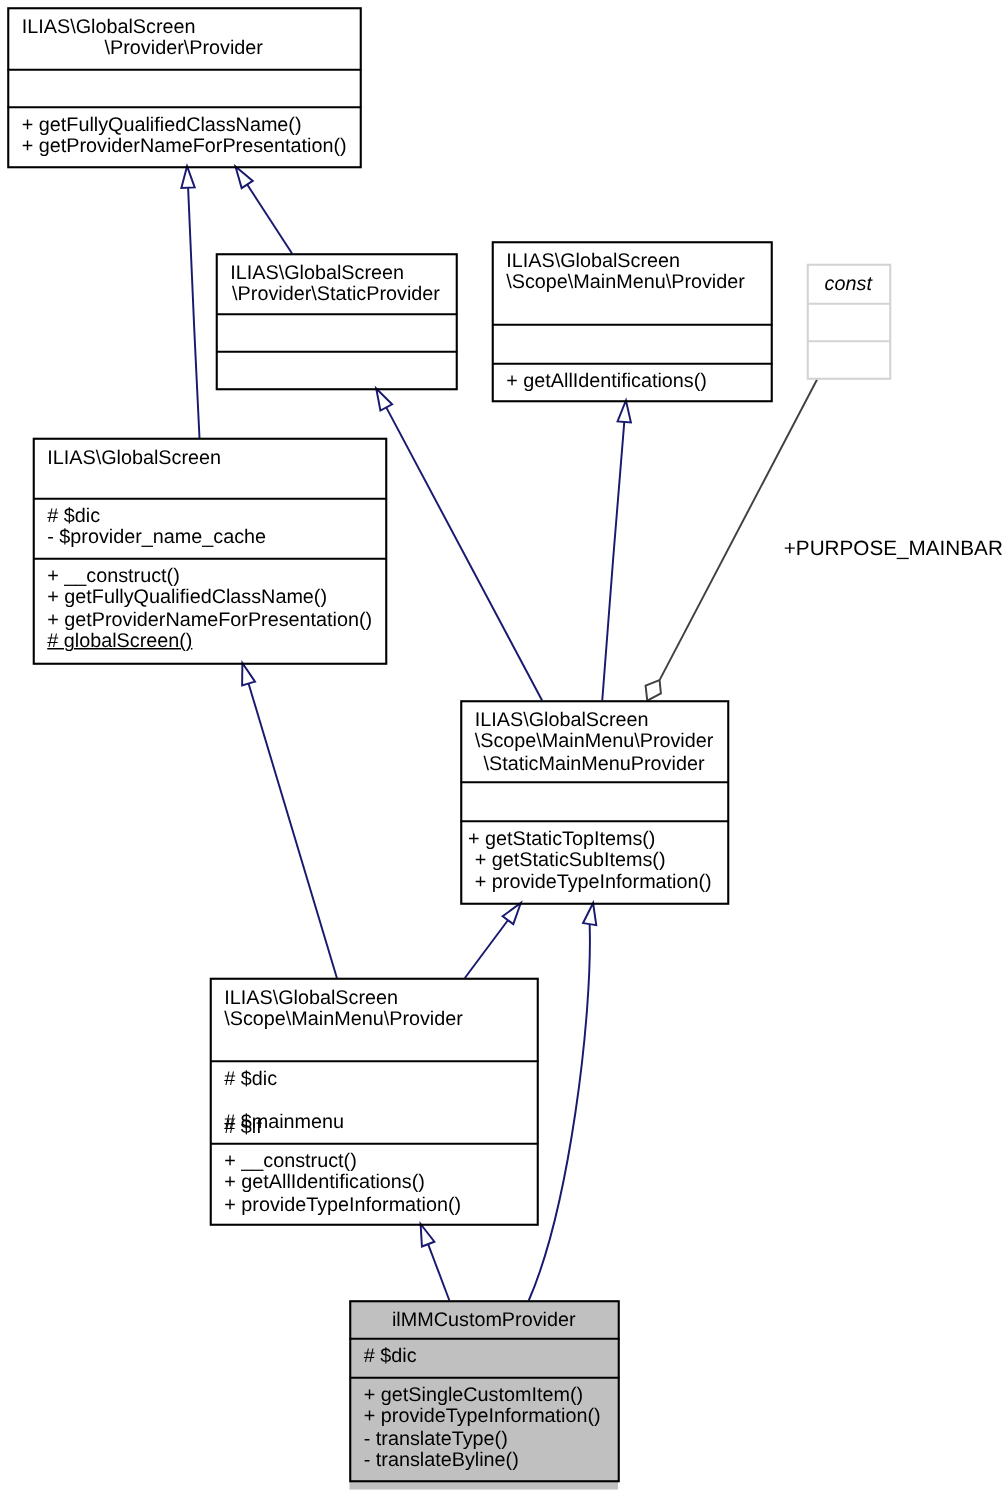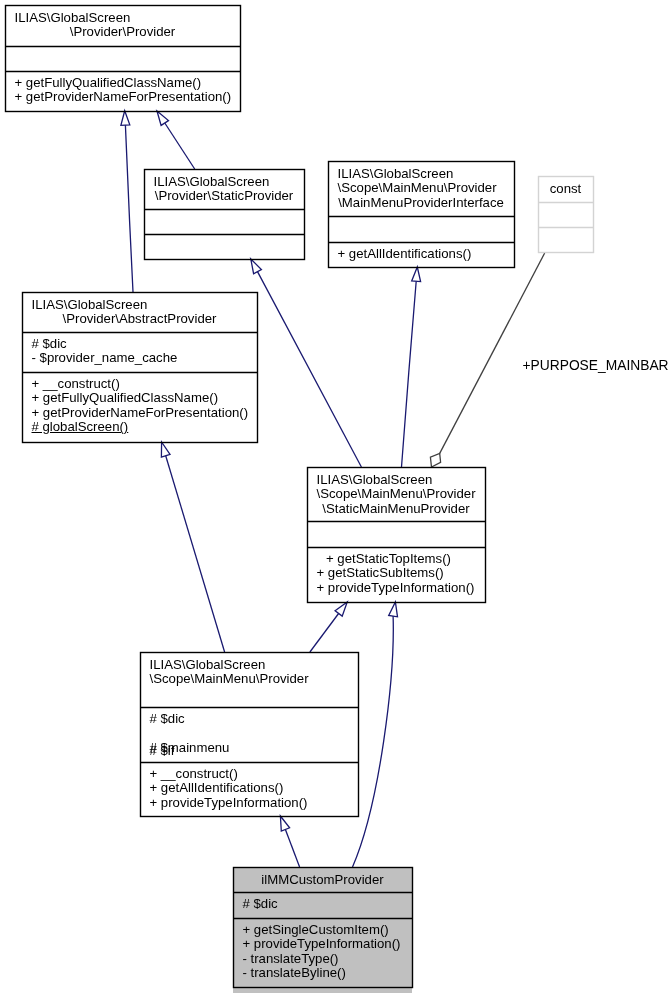--- a/index.html
+++ b/index.html
@@ -44,43 +44,41 @@
     <div class="cmp" style="height:25px;">
     </div>
     <div class="cmp" style="height:25px;">
     </div>
   </div>
 
   <div class="node" style="left:328px;top:161px;width:186px;height:106px;">
     <div class="cmp" style="height:55px;">
       <div class="tl lft" style="left:9.5px;top:5.6px;">ILIAS\GlobalScreen</div>
       <div class="tl lft" style="left:9.5px;top:20.1px;">\Scope\MainMenu\Provider</div>
-      <div class="tl ctr" style="top:34.6px;">\MainMenuProviderInterface</div>
     </div>
     <div class="cmp" style="height:26px;">
     </div>
     <div class="cmp" style="height:25px;">
       <div class="tl lft" style="left:9.5px;top:4.9px;">+ getAllIdentifications()</div>
     </div>
   </div>
 
   <div class="node" style="left:538px;top:176px;width:55px;height:76px;">
     <div class="cmp" style="height:26px;">
-      <div class="tl ctr" style="top:5.6px;">const</div>
+      <div class="tl ctr" style="top:5.6px;font-style:italic;">const</div>
     </div>
     <div class="cmp" style="height:25px;">
     </div>
     <div class="cmp" style="height:25px;">
     </div>
   </div>
 
   <div class="node" style="left:22px;top:292px;width:235px;height:150px;">
     <div class="cmp" style="height:40px;">
       <div class="tl lft" style="left:9.5px;top:5.6px;">ILIAS\GlobalScreen</div>
-      <div class="tl ctr" style="top:20.1px;">\Provider\AbstractProvider</div>
     </div>
     <div class="cmp" style="height:40px;">
       <div class="tl lft" style="left:9.5px;top:4.9px;"># $dic</div>
       <div class="tl lft" style="left:9.5px;top:19.4px;">- $provider_name_cache</div>
     </div>
     <div class="cmp" style="height:70px;">
       <div class="tl lft" style="left:9.5px;top:4.9px;">+ __construct()</div>
       <div class="tl lft" style="left:9.5px;top:19.4px;">+ getFullyQualifiedClassName()</div>
       <div class="tl lft" style="left:9.5px;top:33.9px;">+ getProviderNameForPresentation()</div>
       <div class="tl lft" style="left:9.5px;top:48.4px;text-decoration:underline;"># globalScreen()</div>
@@ -89,21 +87,21 @@
 
   <div class="node" style="left:307px;top:467px;width:178px;height:135px;">
     <div class="cmp" style="height:54px;">
       <div class="tl lft" style="left:9.5px;top:5.6px;">ILIAS\GlobalScreen</div>
       <div class="tl lft" style="left:9.5px;top:20.1px;">\Scope\MainMenu\Provider</div>
       <div class="tl ctr" style="top:34.6px;">\StaticMainMenuProvider</div>
     </div>
     <div class="cmp" style="height:26px;">
     </div>
     <div class="cmp" style="height:55px;">
-      <div class="tl lft" style="left:19px;top:4.9px;">+ getStaticTopItems()</div>
+      <div class="tl lft" style="left:5px;top:4.9px;">+ getStaticTopItems()</div>
       <div class="tl lft" style="left:9.5px;top:19.4px;">+ getStaticSubItems()</div>
       <div class="tl lft" style="left:9.5px;top:33.9px;">+ provideTypeInformation()</div>
     </div>
   </div>
 
   <div class="node" style="left:140px;top:652px;width:218px;height:164px;">
     <div class="cmp" style="height:55px;">
       <div class="tl lft" style="left:9.5px;top:5.6px;">ILIAS\GlobalScreen</div>
       <div class="tl lft" style="left:9.5px;top:20.1px;">\Scope\MainMenu\Provider</div>
     </div>

